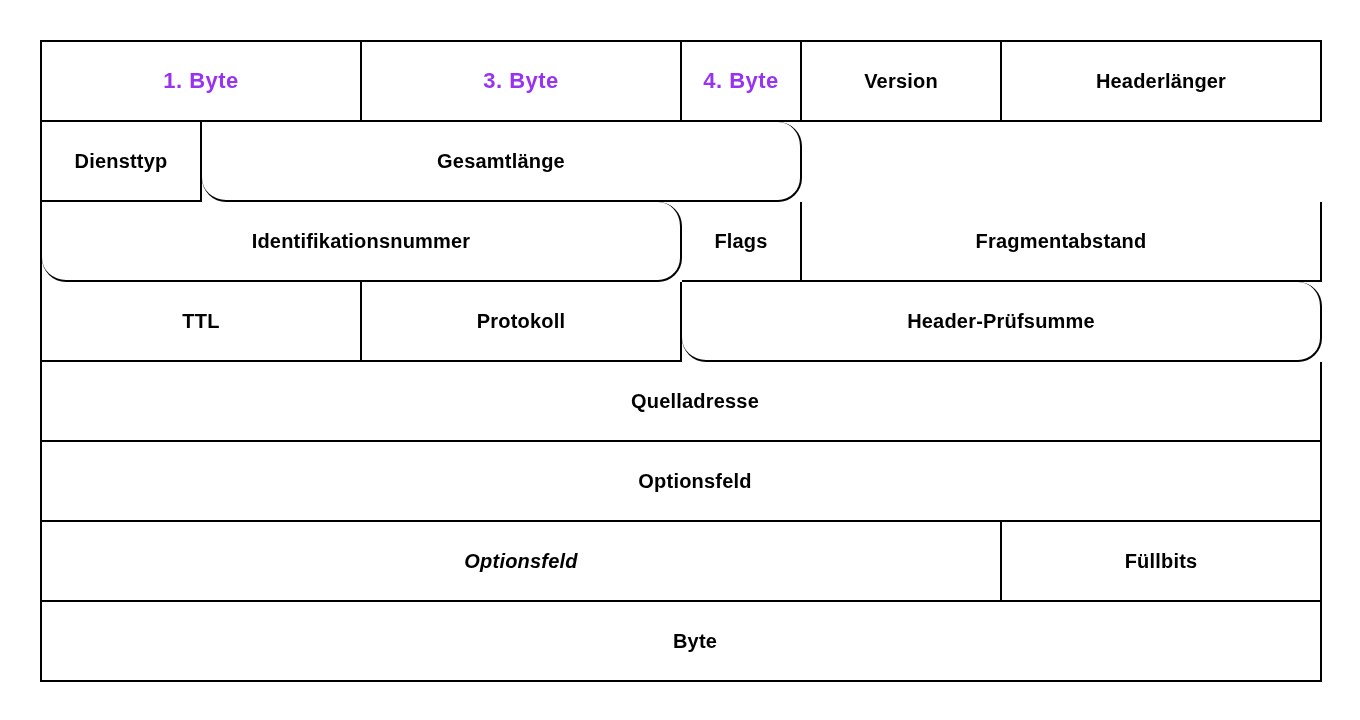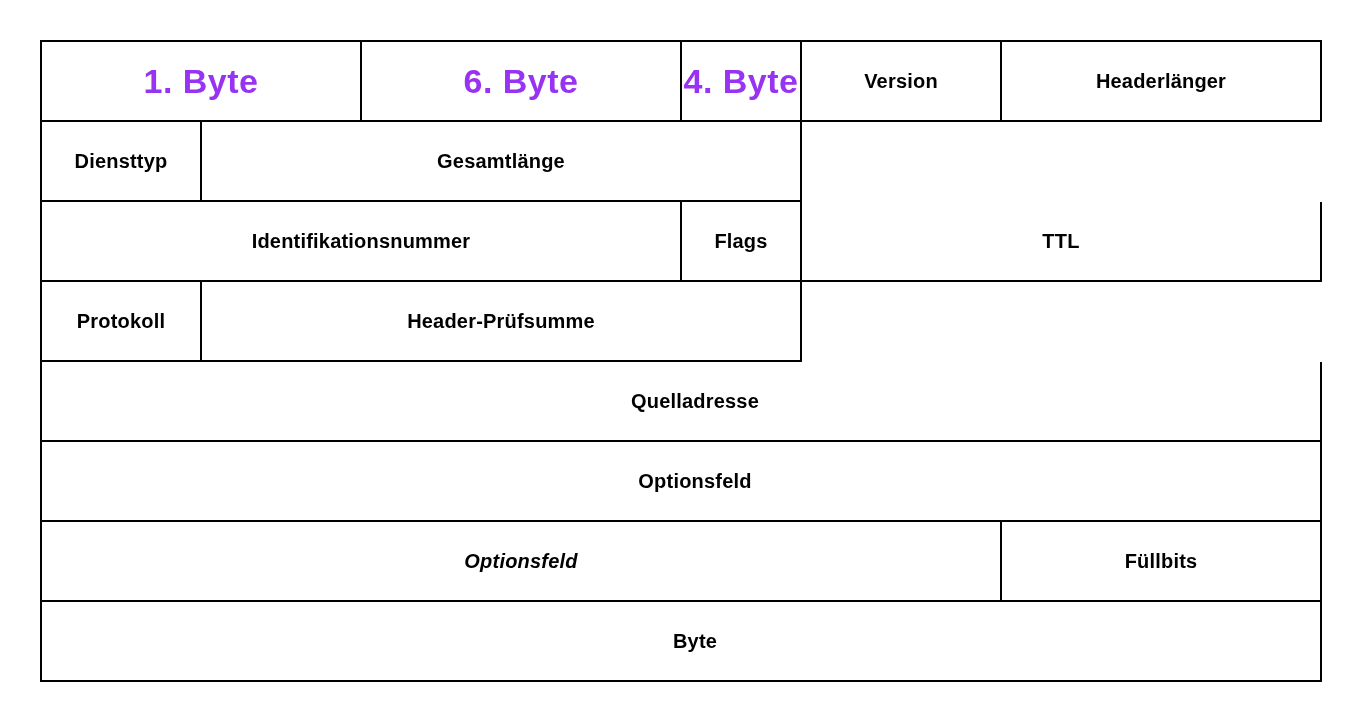--- a/index.html
+++ b/index.html
@@ -38,46 +38,47 @@
     justify-content: center;
     text-align: center;
     background: var(--bg);
     box-sizing: border-box;
     font-weight: bold;
     font-size: 20px;
     color: var(--ink);
     letter-spacing: 0.2px;
   }
   .byte-header {
-    font-size: 34px;
+    font-size: 22px;
     color: var(--accent);
     letter-spacing: 0.5px;
   }
   .span2 { grid-column: span 2; }
-  .span3 { grid-column: span 3; }
+  .span3 { grid-column: span 3; border-radius: 24px; }
   .span5 { grid-column: span 5; font-style: italic; }
   .span6 { grid-column: span 6; padding-left: 28px; }
 </style>
 </head>
 <body>
 
 <div class="diagram-wrap">
   <div class="grid">
 
     <div class="cell byte-header span2">1. Byte</div>
-    <div class="cell byte-header">6. Byte</div>
+    <div class="cell byte-header">3. Byte</div>
     <div class="cell byte-header">4. Byte</div>
 
     <div class="cell">Version</div>
     <div class="cell">Headerlänger</div>
     <div class="cell">Diensttyp</div>
     <div class="cell span3">Gesamtlänge</div>
 
     <div class="cell span3">Identifikationsnummer</div>
     <div class="cell">Flags</div>
+    <div class="cell span2">Fragmentabstand</div>
 
     <div class="cell span2">TTL</div>
     <div class="cell">Protokoll</div>
     <div class="cell span3">Header-Prüfsumme</div>
 
     <div class="cell span6">Quelladresse</div>
 
     <div class="cell span6">Optionsfeld</div>
 
     <div class="cell span5">Optionsfeld</div>

